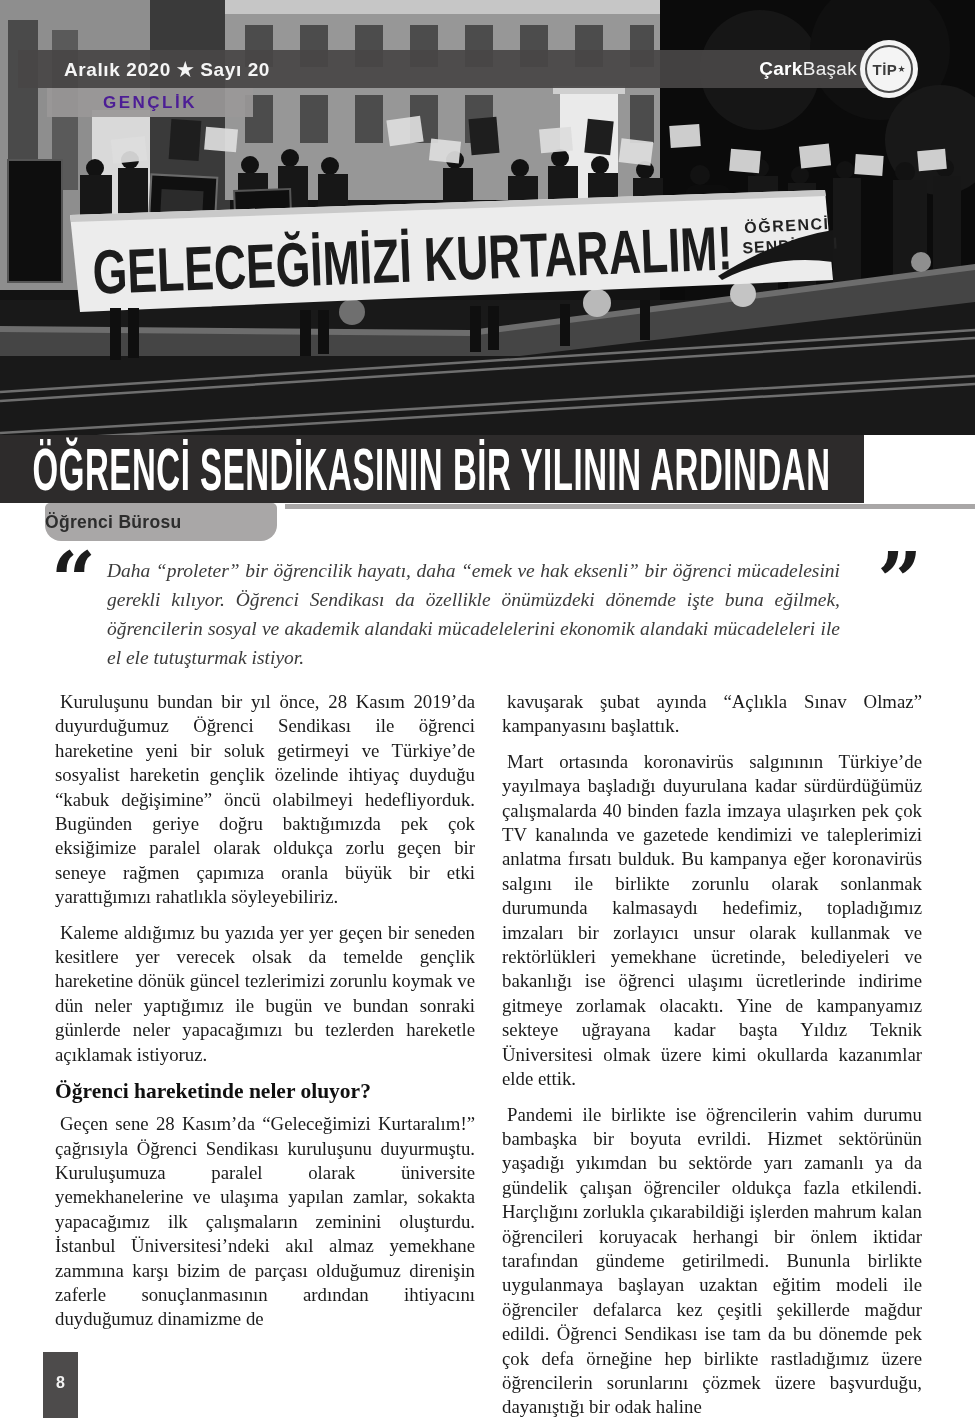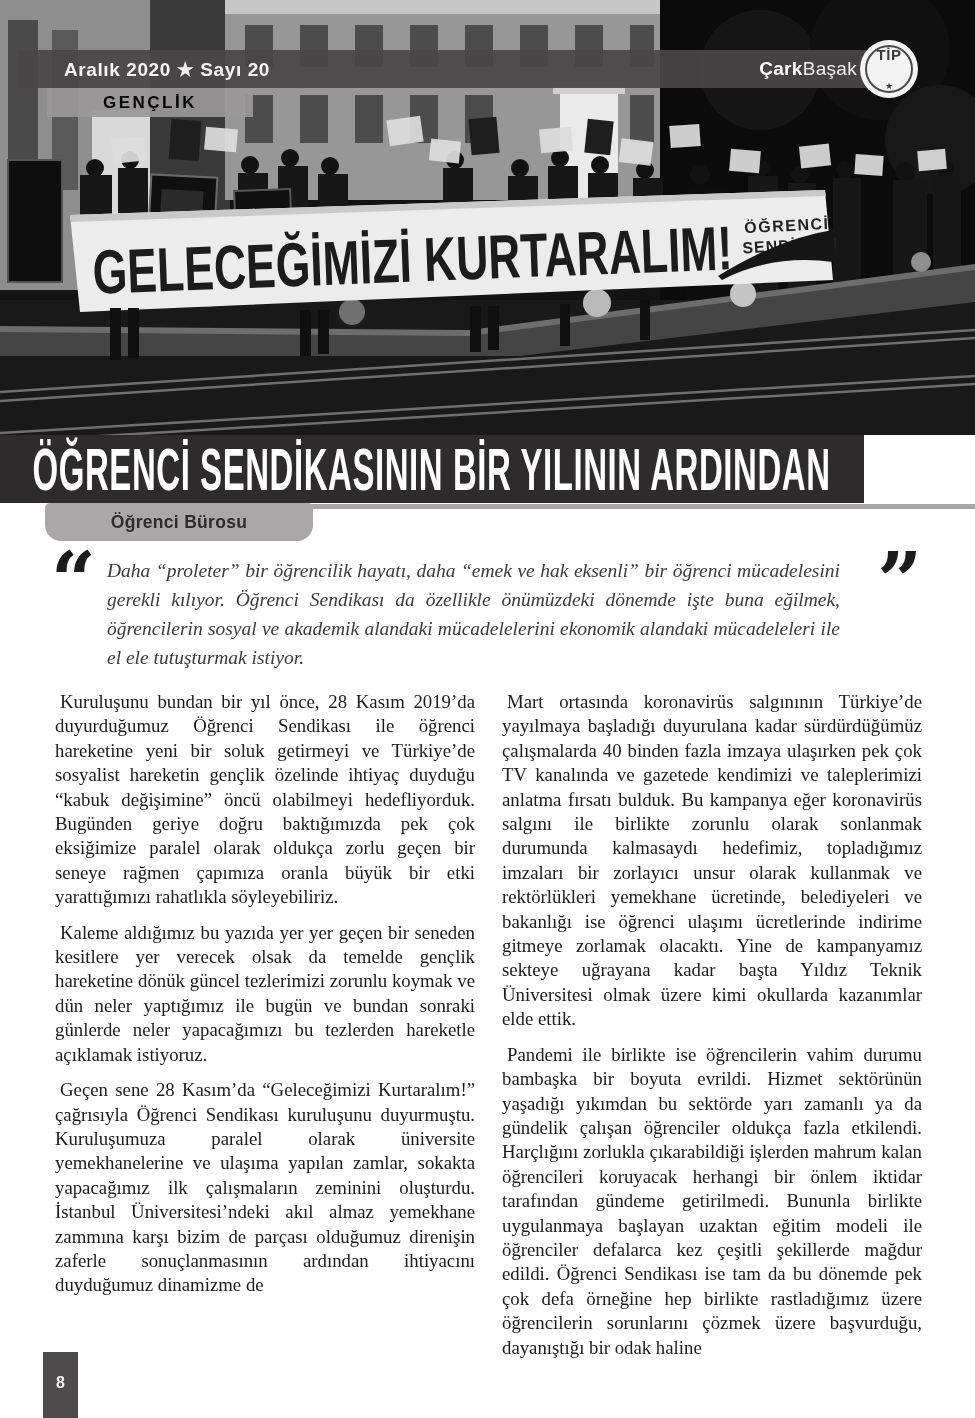--- a/index.html
+++ b/index.html
@@ -14,37 +14,37 @@
   .header-band{position:absolute;left:18px;top:50px;width:855px;height:38px;
                background:rgba(72,70,70,0.93);display:flex;align-items:center;}
   .issue-line{color:#f5f5f5;font-size:19px;font-weight:bold;letter-spacing:.6px;margin-left:46px;}
   .brand{position:absolute;right:16px;top:0;height:38px;display:flex;align-items:center;
          color:#fff;font-size:19px;letter-spacing:.3px;}
   .brand .b1{font-weight:bold;}
   .brand .b2{font-weight:normal;opacity:.92;}
   .tip-badge{position:absolute;left:860px;top:40px;width:58px;height:58px;border-radius:50%;
              background:#f4f4f4;display:flex;align-items:center;justify-content:center;z-index:5;}
   .tip-inner{width:44px;height:44px;border-radius:50%;border:2px solid #4a4a4a;
-             display:flex;flex-direction:column;align-items:center;justify-content:space-between;line-height:1;}
+             display:flex;flex-direction:row;align-items:center;justify-content:center;line-height:1;}
   .tip-inner .tip-txt{font-size:15px;font-weight:bold;color:#3c3c3c;letter-spacing:.5px;}
   .tip-inner .tip-star{font-size:9px;color:#3c3c3c;margin-top:1px;}
 
   .genclik-tag{position:absolute;left:47px;top:88px;width:206px;height:29px;
                background:rgba(154,152,152,0.92);display:flex;align-items:center;justify-content:center;}
-  .genclik-tag span{color:#000000;font-size:17px;font-weight:bold;letter-spacing:2.5px;}
+  .genclik-tag span{color:#4c1d95;font-size:17px;font-weight:bold;letter-spacing:2.5px;}
 
   
   .title-bar{position:absolute;left:0;top:435px;width:864px;height:68px;background:#2d2b2b;
              display:flex;align-items:center;justify-content:center;overflow:hidden;}
   .title-bar .title-text{display:inline-block;white-space:nowrap;color:#ffffff;font-weight:bold;
              font-size:60px;letter-spacing:1px;transform:scaleX(0.55);transform-origin:center;}
 
   .gray-line{position:absolute;left:285px;top:504px;width:690px;height:5px;background:#a9a7a7;}
-  .byline-tab{position:absolute;left:45px;top:503px;width:268px;height:38px;background:#a9a7a7;
-              border-radius:5px 5px 16px 16px;display:flex;align-items:center;justify-content:center;}
+  .byline-tab{position:absolute;left:45px;top:503px;width:232px;height:38px;background:#a9a7a7;
+              border-radius:5px 5px 16px 16px;display:flex;align-items:center;justify-content:flex-start;}
   .byline-tab span{color:#2d2d2d;font-size:17.5px;font-weight:bold;letter-spacing:.3px;}
 
   
   .quote-block{position:absolute;left:55px;top:556px;width:865px;font-family:"Liberation Serif",serif;}
   .qmark{position:absolute;top:-14px;font-family:"DejaVu Serif",serif;font-weight:bold;
          font-size:78px;color:#1c1c1c;line-height:1;}
   .qmark.open{left:-4px;}
   .qmark.close{right:-2px;}
   .quote-text{margin:0 80px 0 52px;font-style:italic;color:#3b3b3b;font-size:19.5px;
               line-height:29px;text-align:justify;}
@@ -234,23 +234,25 @@
   <div class="quote-block">
     <span class="qmark open">“</span>
     <span class="qmark close">”</span>
     <p class="quote-text">Daha “proleter” bir öğrencilik hayatı, daha “emek ve hak eksenli” bir öğrenci mücadelesini gerekli kılıyor. Öğrenci Sendikası da özellikle önümüzdeki dönemde işte buna eğilmek, öğrencilerin sosyal ve akademik alandaki mücadelelerini ekonomik alandaki mücadeleleri ile el ele tutuşturmak istiyor.</p>
   </div>
 
   <div class="columns">
     <div class="col">
       <p>Kuruluşunu bundan bir yıl önce, 28 Kasım 2019’da duyurduğumuz Öğrenci Sendikası ile öğrenci hareketine yeni bir soluk getirmeyi ve Türkiye’de sosyalist hareketin gençlik özelinde ihtiyaç duyduğu “kabuk değişimine” öncü olabilmeyi hedefliyorduk. Bugünden geriye doğru baktığımızda pek çok eksiğimize paralel olarak oldukça zorlu geçen bir seneye rağmen çapımıza oranla büyük bir etki yarattığımızı rahatlıkla söyleyebiliriz.</p>
       <p>Kaleme aldığımız bu yazıda yer yer geçen bir seneden kesitlere yer verecek olsak da temelde gençlik hareketine dönük güncel tezlerimizi zorunlu koymak ve dün neler yaptığımız ile bugün ve bundan sonraki günlerde neler yapacağımızı bu tezlerden hareketle açıklamak istiyoruz.</p>
+      <h2>Öğrenci hareketinde neler oluyor?</h2>
       <p>Geçen sene 28 Kasım’da “Geleceğimizi Kurtaralım!” çağrısıyla Öğrenci Sendikası kuruluşunu duyurmuştu. Kuruluşumuza paralel olarak üniversite yemekhanelerine ve ulaşıma yapılan zamlar, sokakta yapacağımız ilk çalışmaların zeminini oluşturdu. İstanbul Üniversitesi’ndeki akıl almaz yemekhane zammına karşı bizim de parçası olduğumuz direnişin zaferle sonuçlanmasının ardından ihtiyacını duyduğumuz dinamizme de</p>
     </div>
     <div class="col">
+      <p>kavuşarak şubat ayında “Açlıkla Sınav Olmaz” kampanyasını başlattık.</p>
       <p>Mart ortasında koronavirüs salgınının Türkiye’de yayılmaya başladığı duyurulana kadar sürdürdüğümüz çalışmalarda 40 binden fazla imzaya ulaşırken pek çok TV kanalında ve gazetede kendimizi ve taleplerimizi anlatma fırsatı bulduk. Bu kampanya eğer koronavirüs salgını ile birlikte zorunlu olarak sonlanmak durumunda kalmasaydı hedefimiz, topladığımız imzaları bir zorlayıcı unsur olarak kullanmak ve rektörlükleri yemekhane ücretinde, belediyeleri ve bakanlığı ise öğrenci ulaşımı ücretlerinde indirime gitmeye zorlamak olacaktı. Yine de kampanyamız sekteye uğrayana kadar başta Yıldız Teknik Üniversitesi olmak üzere kimi okullarda kazanımlar elde ettik.</p>
       <p>Pandemi ile birlikte ise öğrencilerin vahim durumu bambaşka bir boyuta evrildi. Hizmet sektörünün yaşadığı yıkımdan bu sektörde yarı zamanlı ya da gündelik çalışan öğrenciler oldukça fazla etkilendi. Harçlığını zorlukla çıkarabildiği işlerden mahrum kalan öğrencileri koruyacak herhangi bir önlem iktidar tarafından gündeme getirilmedi. Bununla birlikte uygulanmaya başlayan uzaktan eğitim modeli ile öğrenciler defalarca kez çeşitli şekillerde mağdur edildi. Öğrenci Sendikası ise tam da bu dönemde pek çok defa örneğine hep birlikte rastladığımız üzere öğrencilerin sorunlarını çözmek üzere başvurduğu, dayanıştığı bir odak haline</p>
     </div>
   </div>
 
   <div class="page-num">
     <span>8</span>
   </div>
 
 </div>

